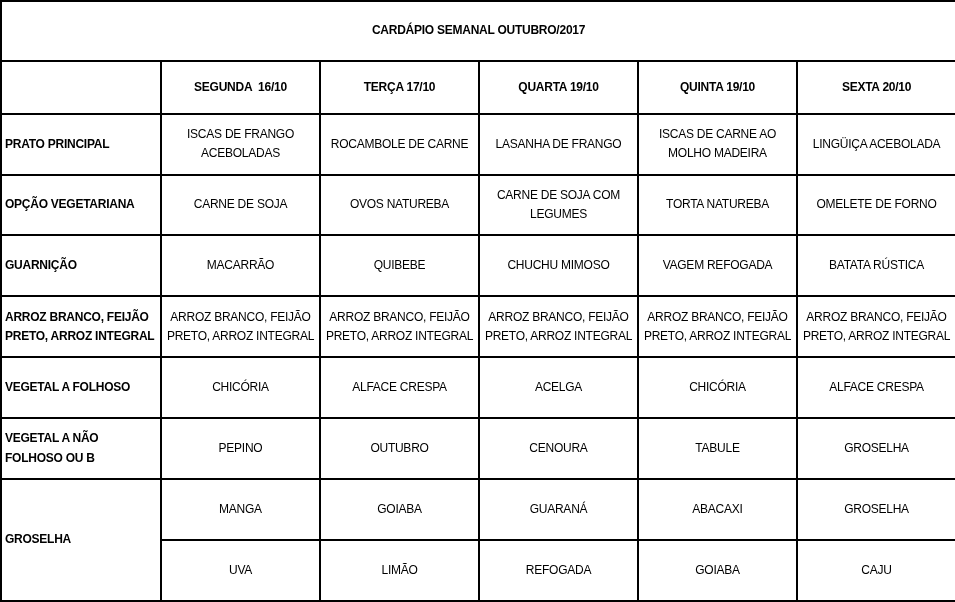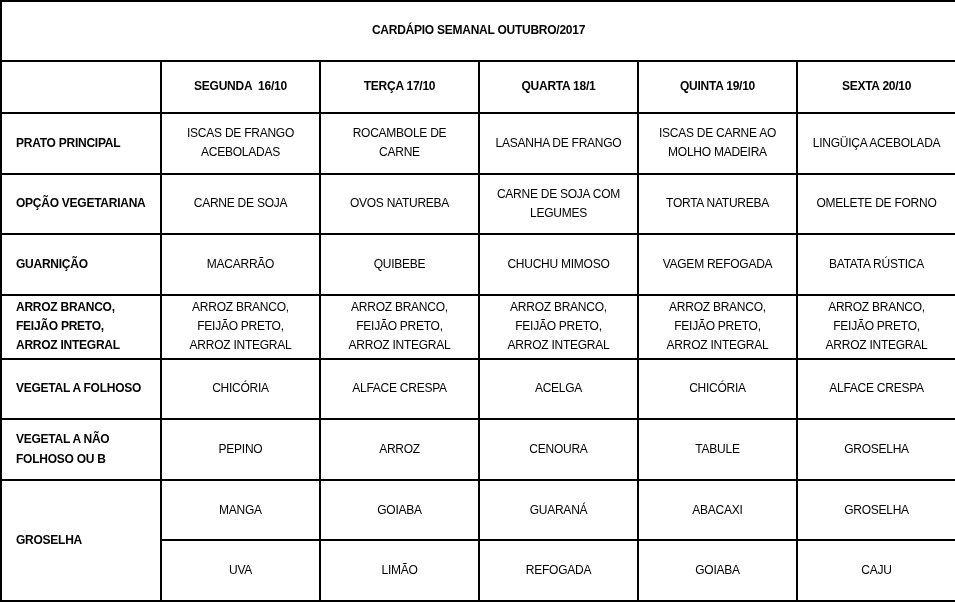--- a/index.html
+++ b/index.html
@@ -21,21 +21,21 @@
     table-layout: fixed;
     width: 955px;
     height: 602px;
   }
   table.menu td, table.menu th {
     border: 2px solid #000000;
     vertical-align: middle;
     font-size: 12px;
     line-height: 1.6;
     letter-spacing: -0.25px;
-    padding: 2px 14px;
+    padding: 2px 3px;
     overflow: hidden;
     color: #000000;
     background: #ffffff;
   }
   tr.title-row { height: 59px; }
   tr.header-row { height: 52px; }
   tr.data-row { height: 60px; }
 
   td.title-cell {
     font-weight: bold;
@@ -73,21 +73,21 @@
       <col style="width:159px">
     </colgroup>
     <tbody>
       <tr class="title-row">
         <td class="title-cell" colspan="6">CARDÁPIO SEMANAL OUTUBRO/2017</td>
       </tr>
       <tr class="header-row">
         <td class="corner-cell"></td>
         <th class="day-header">SEGUNDA  16/10</th>
         <th class="day-header">TERÇA 17/10</th>
-        <th class="day-header">QUARTA 18/1</th>
+        <th class="day-header">QUARTA 19/10</th>
         <th class="day-header">QUINTA 19/10</th>
         <th class="day-header">SEXTA 20/10</th>
       </tr>
       <tr class="data-row">
         <td class="label-cell">PRATO PRINCIPAL</td>
         <td class="menu-cell">ISCAS DE FRANGO ACEBOLADAS</td>
         <td class="menu-cell">ROCAMBOLE DE CARNE</td>
         <td class="menu-cell">LASANHA DE FRANGO</td>
         <td class="menu-cell">ISCAS DE CARNE AO MOLHO MADEIRA</td>
         <td class="menu-cell">LINGÜIÇA ACEBOLADA</td>
@@ -120,21 +120,21 @@
         <td class="label-cell">VEGETAL A FOLHOSO</td>
         <td class="menu-cell">CHICÓRIA</td>
         <td class="menu-cell">ALFACE CRESPA</td>
         <td class="menu-cell">ACELGA</td>
         <td class="menu-cell">CHICÓRIA</td>
         <td class="menu-cell">ALFACE CRESPA</td>
       </tr>
       <tr class="data-row">
         <td class="label-cell">VEGETAL A NÃO FOLHOSO OU B</td>
         <td class="menu-cell">PEPINO</td>
-        <td class="menu-cell">ARROZ</td>
+        <td class="menu-cell">OUTUBRO</td>
         <td class="menu-cell">CENOURA</td>
         <td class="menu-cell">TABULE</td>
         <td class="menu-cell">GROSELHA</td>
       </tr>
       <tr class="data-row">
         <td class="label-cell" rowspan="2">GROSELHA</td>
         <td class="menu-cell">MANGA</td>
         <td class="menu-cell">GOIABA</td>
         <td class="menu-cell">GUARANÁ</td>
         <td class="menu-cell">ABACAXI</td>

